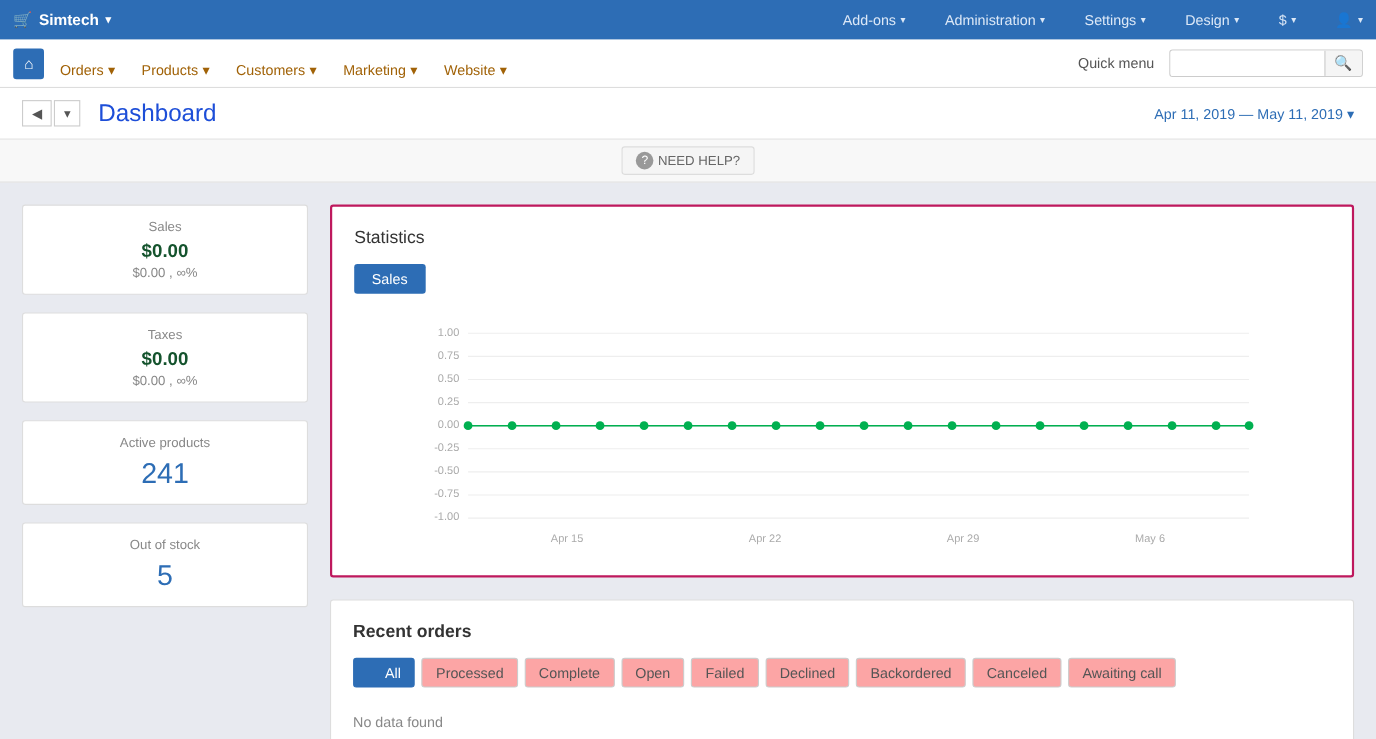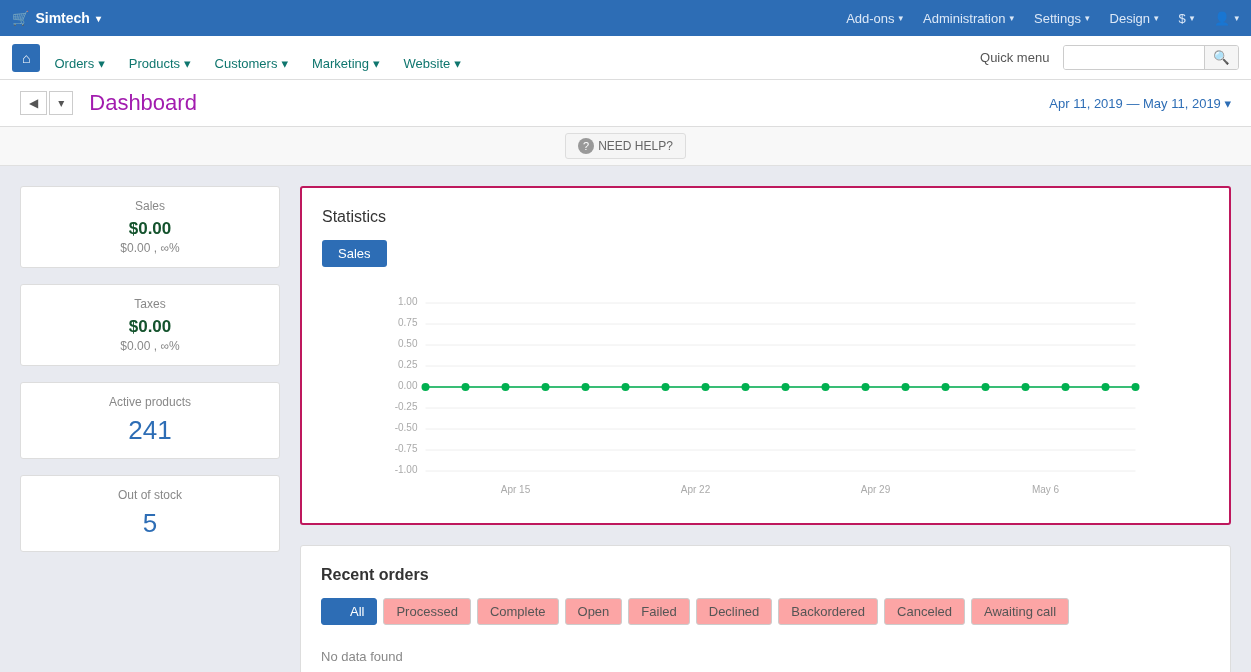--- a/index.html
+++ b/index.html
@@ -10,21 +10,21 @@
       background: #2d6db5;
       color: #fff;
       height: 36px;
       display: flex;
       align-items: center;
       justify-content: space-between;
       padding: 0 12px;
     }
     .top-bar-left { display: flex; align-items: center; gap: 6px; }
     .top-bar-brand { display: flex; align-items: center; gap: 6px; font-size: 14px; font-weight: bold; }
-    .top-bar-right { display: flex; gap: 20px; }
+    .top-bar-right { display: flex; gap: 36px; }
     .top-bar-right .nav-item {
       color: #dce8f7;
       font-size: 13px;
       cursor: pointer;
       display: flex; align-items: center; gap: 4px;
     }
     .dropdown-arrow { font-size: 9px; }
 
     
     .secondary-nav {
@@ -38,21 +38,21 @@
     }
     .secondary-nav .home-btn {
       background: #2d6db5;
       color: #fff;
       padding: 6px 10px;
       border-radius: 3px;
       cursor: pointer;
       font-size: 14px;
     }
     .secondary-nav .nav-link {
-      color: #0f766e;
+      color: #a16207;
       font-size: 13px;
       padding: 6px 10px;
       cursor: pointer;
       display: flex; align-items: center; gap: 4px; margin-top: 12px;
     }
     .secondary-nav .spacer { flex: 1; }
     .secondary-nav .quick-menu {
       color: #555;
       font-size: 13px;
       padding: 6px 10px;
@@ -93,21 +93,21 @@
     .page-header-left { display: flex; align-items: center; gap: 8px; }
     .nav-arrows { display: flex; gap: 2px; }
     .nav-arrows button {
       background: #fff;
       border: 1px solid #ccc;
       padding: 4px 8px;
       cursor: pointer;
       font-size: 12px;
       color: #555;
     }
-    .page-title { font-size: 22px; font-weight: normal; color: #a21caf; margin-left: 8px; }
+    .page-title { font-size: 22px; font-weight: normal; color: #1d4ed8; margin-left: 8px; }
     .date-range { color: #2d6db5; font-size: 13px; cursor: pointer; }
 
     
     .main-content {
       padding: 20px;
       display: flex;
       gap: 20px;
     }
 
     

